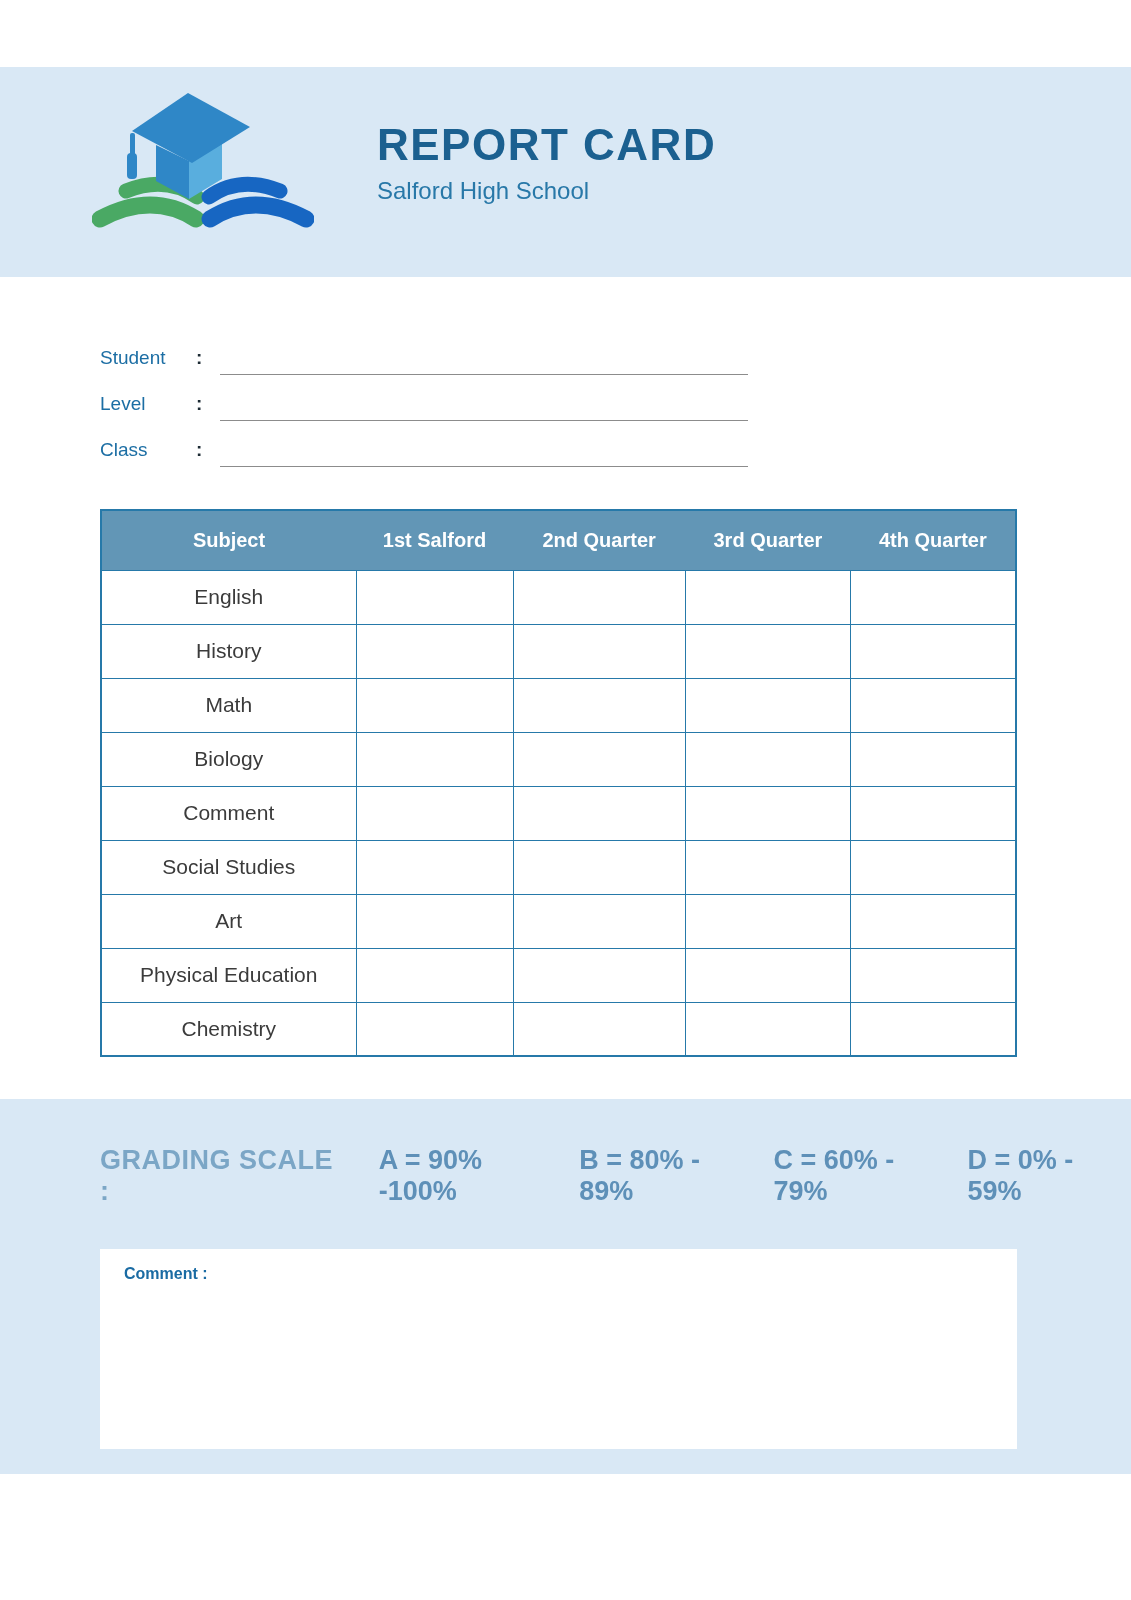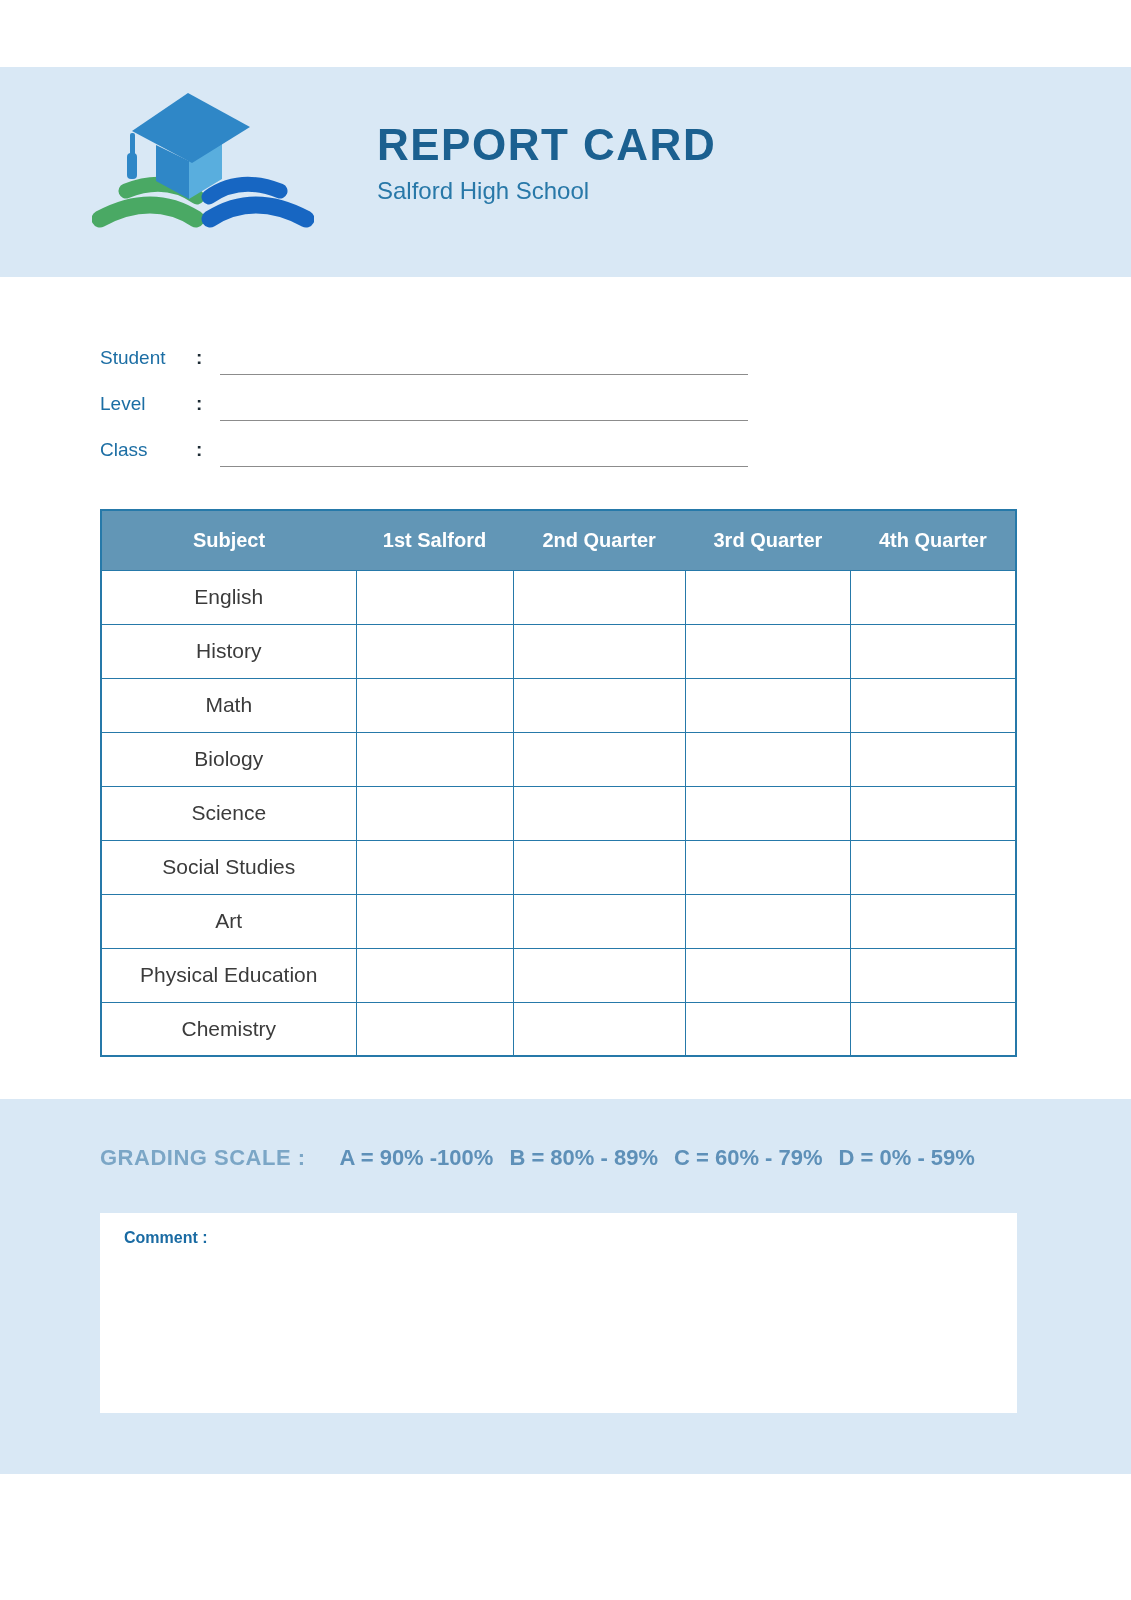--- a/index.html
+++ b/index.html
@@ -110,21 +110,21 @@
     margin-top: 42px;
     width: 1131px;
     height: 375px;
     background: #d9e8f5;
     padding: 46px 0 0 100px;
   }
   .grading-row {
     display: flex;
     align-items: baseline;
     gap: 16px;
-    font-size: 22px;
+    font-size: 27px;
     font-weight: 700;
   }
   .grading-label {
     color: #7ba6c6;
     letter-spacing: 0.5px;
     margin-right: 18px;
   }
   .grading-item { color: #5e90b8; }
 
   .comment-box {
@@ -217,21 +217,21 @@
         <td></td>
     </tr>
     <tr>
       <td>Biology</td>
       <td></td>
         <td></td>
         <td></td>
         <td></td>
     </tr>
     <tr>
-      <td>Science</td>
+      <td>Comment</td>
       <td></td>
         <td></td>
         <td></td>
         <td></td>
     </tr>
     <tr>
       <td>Social Studies</td>
       <td></td>
         <td></td>
         <td></td>

